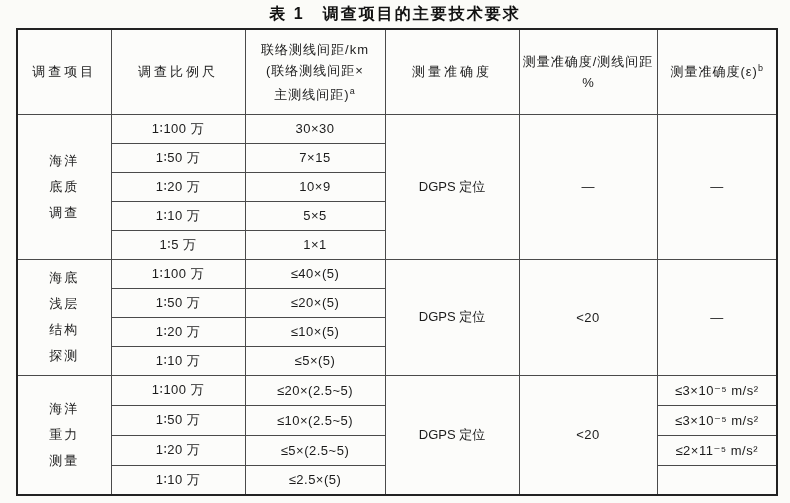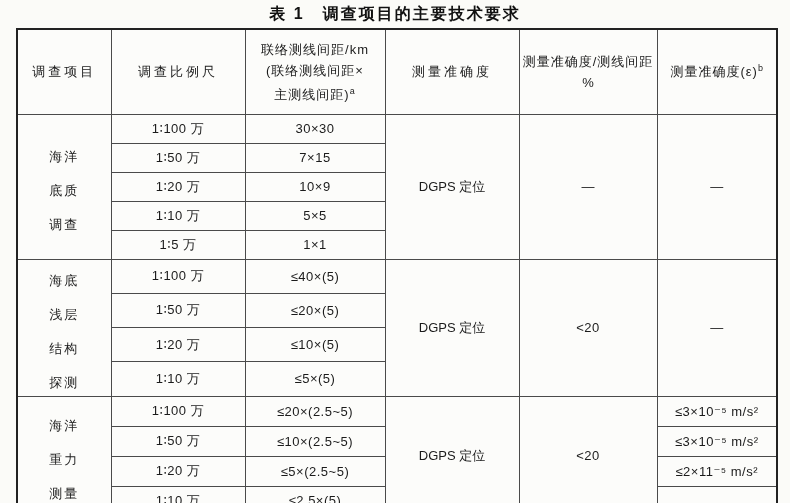--- a/index.html
+++ b/index.html
@@ -34,21 +34,21 @@
     padding:0 2px;
     color:#1b1b1b;
   }
   table.main{border:2px solid #222;}
   tr.hdr{height:85px;}
   tr.r29{height:29px;}
   tr.r30{height:30px;}
   th .hline{line-height:21px;}
   .ls3{letter-spacing:3px;}
   .ls1{letter-spacing:1px;}
-  .project-cell div{line-height:26px;letter-spacing:2px;margin-top:8px;}
+  .project-cell div{line-height:26px;letter-spacing:2px;}
   sup{font-size:9px;}
   .num{letter-spacing:0.5px;}
 </style>
 </head>
 <body>
 
 <div class="page">
 
   <div class="title">表 1　调查项目的主要技术要求</div>
 

